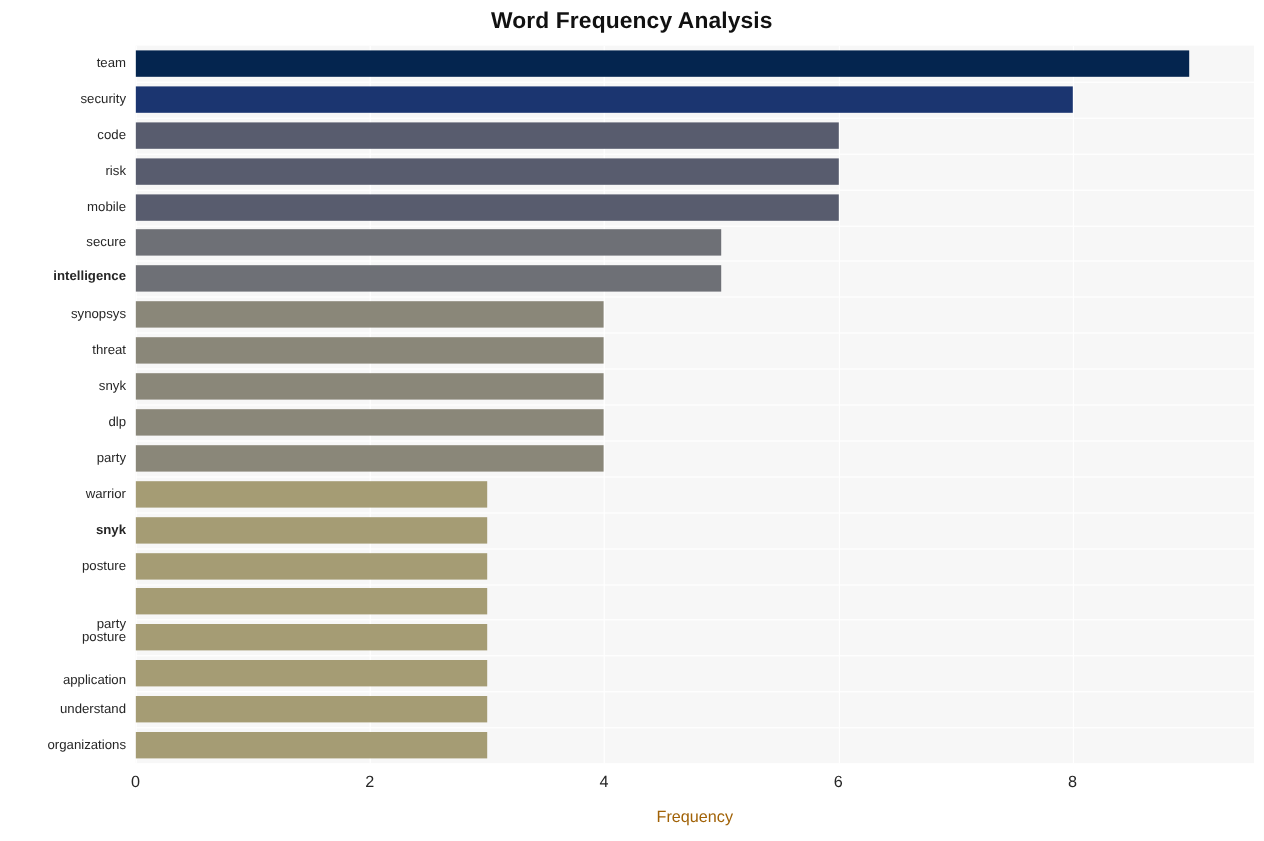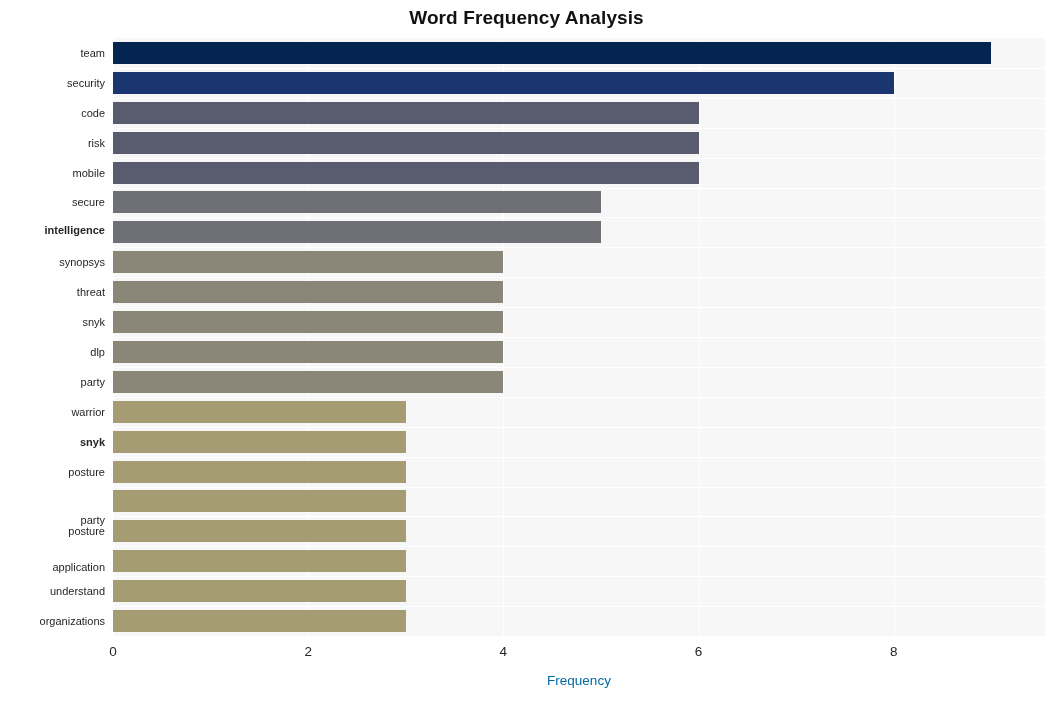--- a/index.html
+++ b/index.html
@@ -107,21 +107,21 @@
     line-height: 16px;
   }
 
   #x-axis-label {
     position: absolute;
     left: 113px;
     top: 672px;
     width: 932px;
     text-align: center;
     font-size: 13.5px;
-    color: #0369a1;
+    color: #a16207;
     line-height: 18px;
   }
 </style>
 </head>
 <body>
 
 <div id="figure">
 
   <div id="chart-title">Word Frequency Analysis</div>
 

